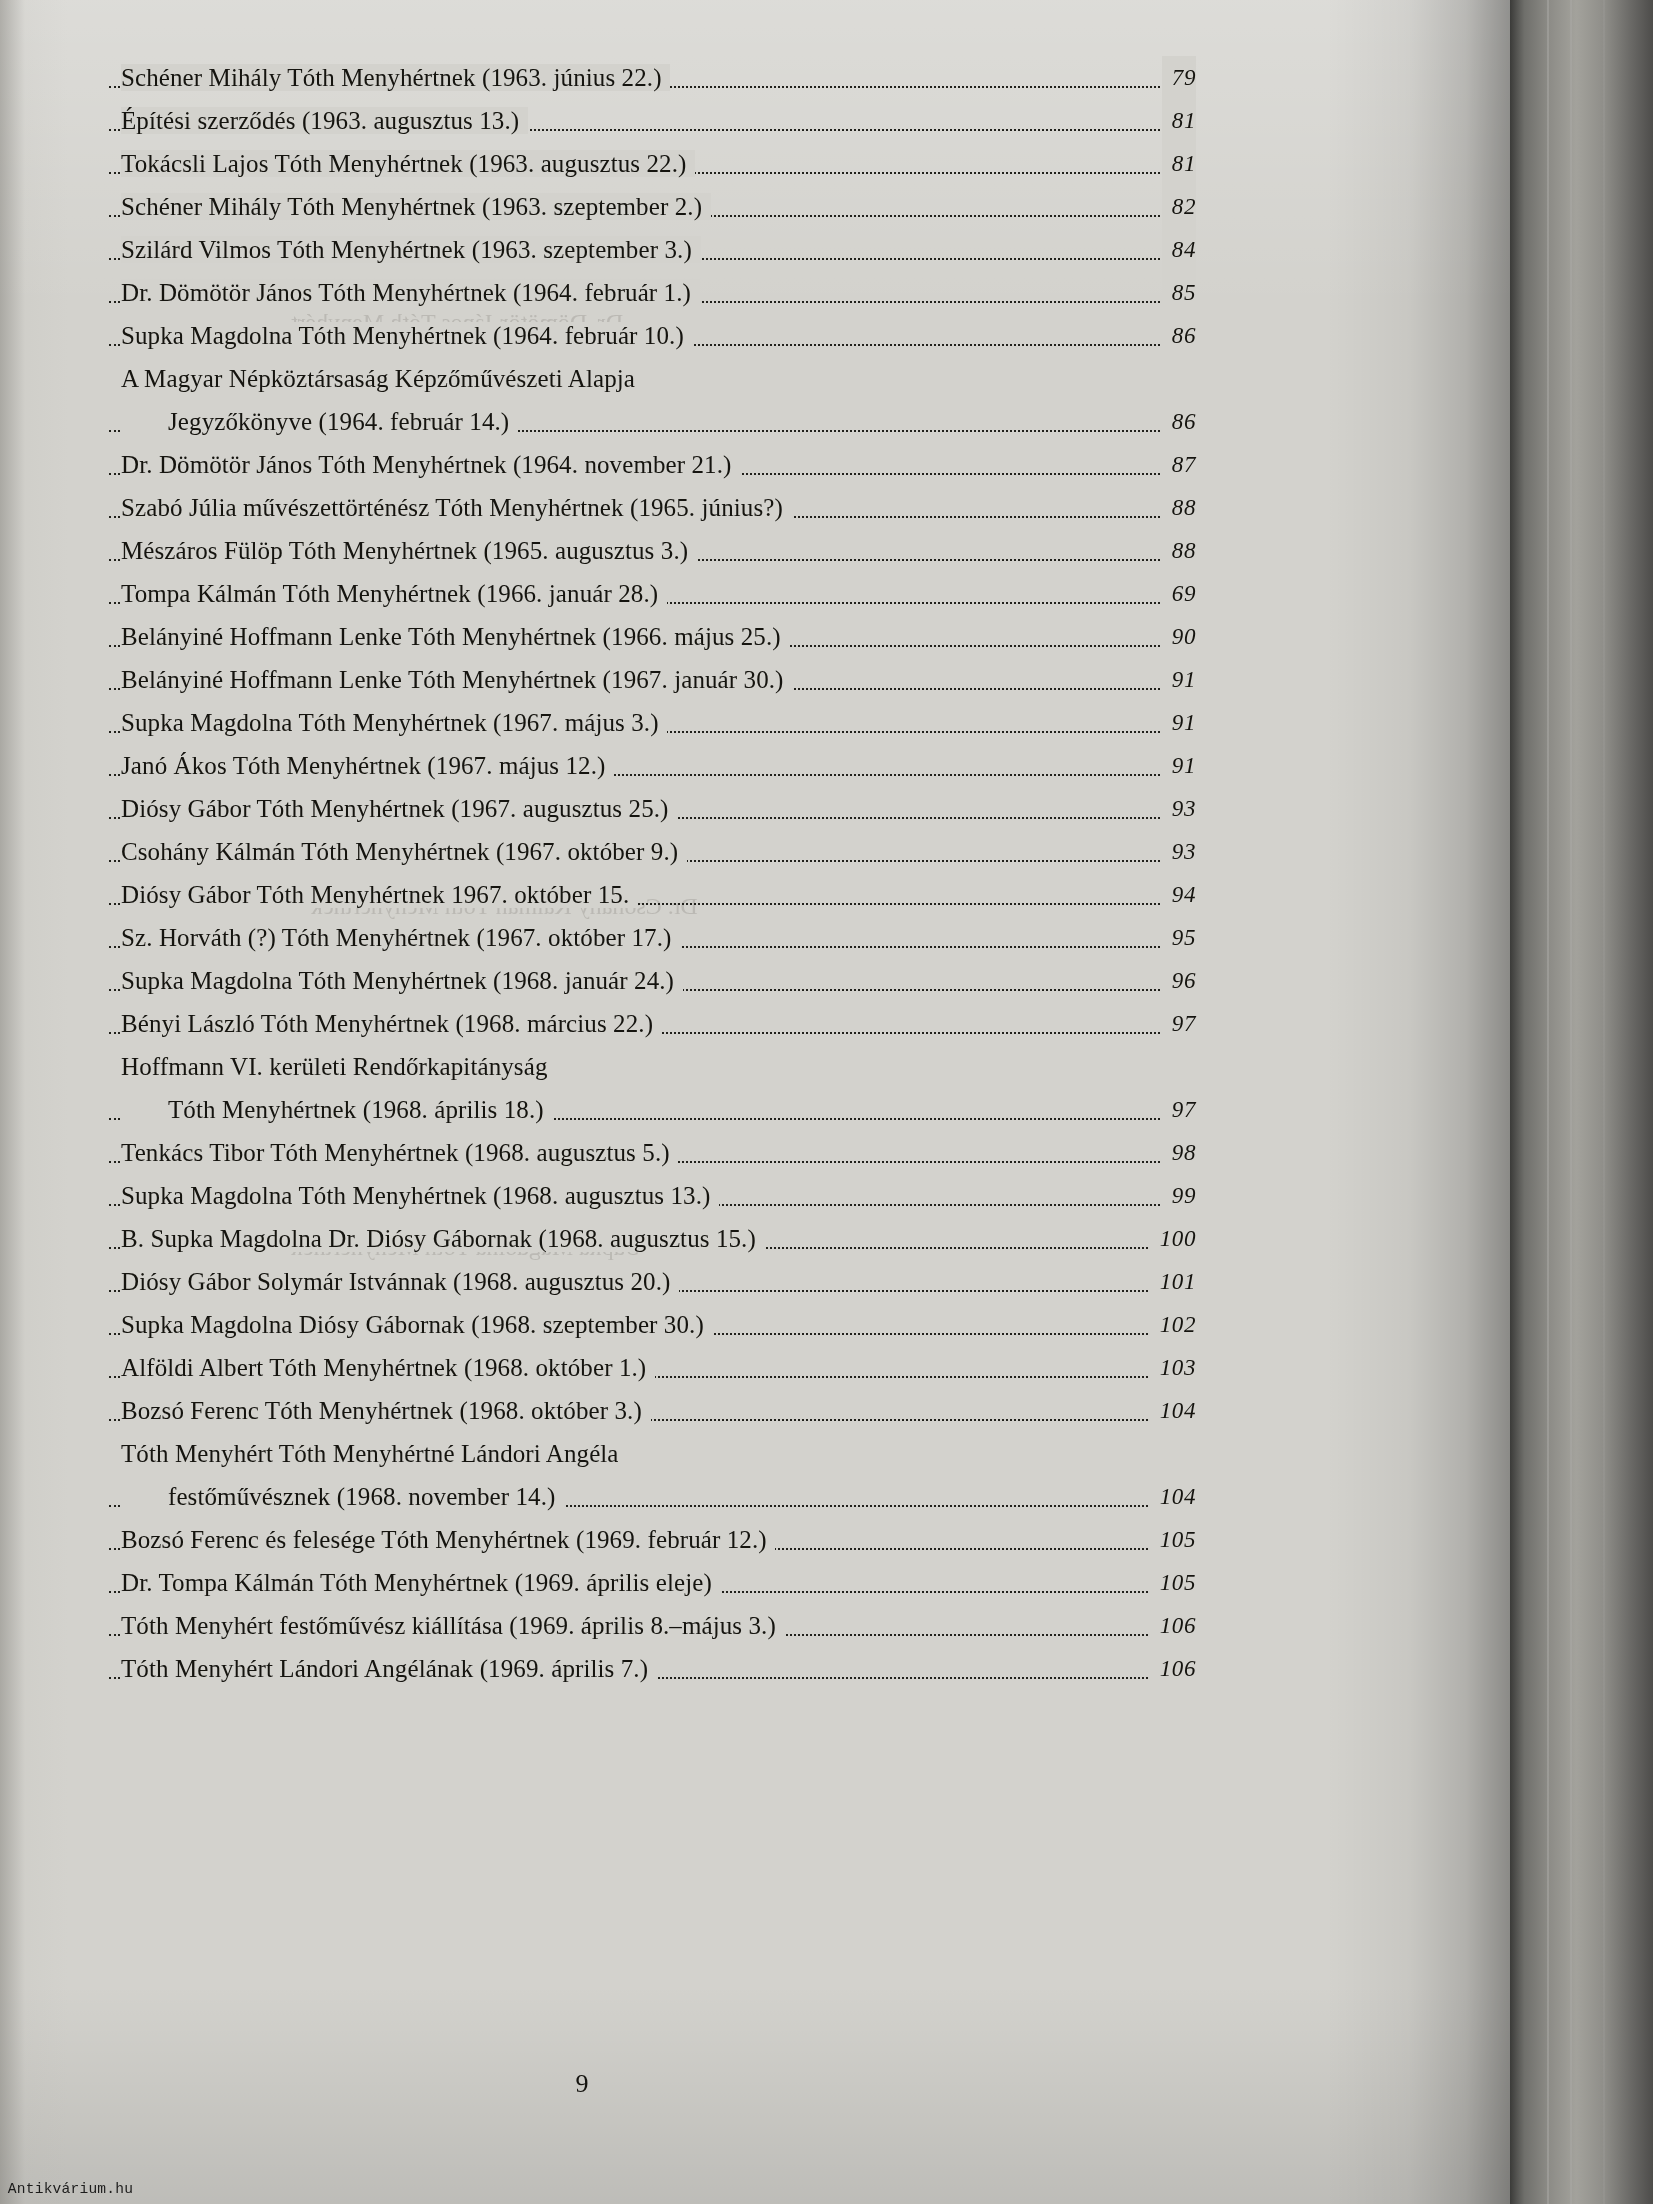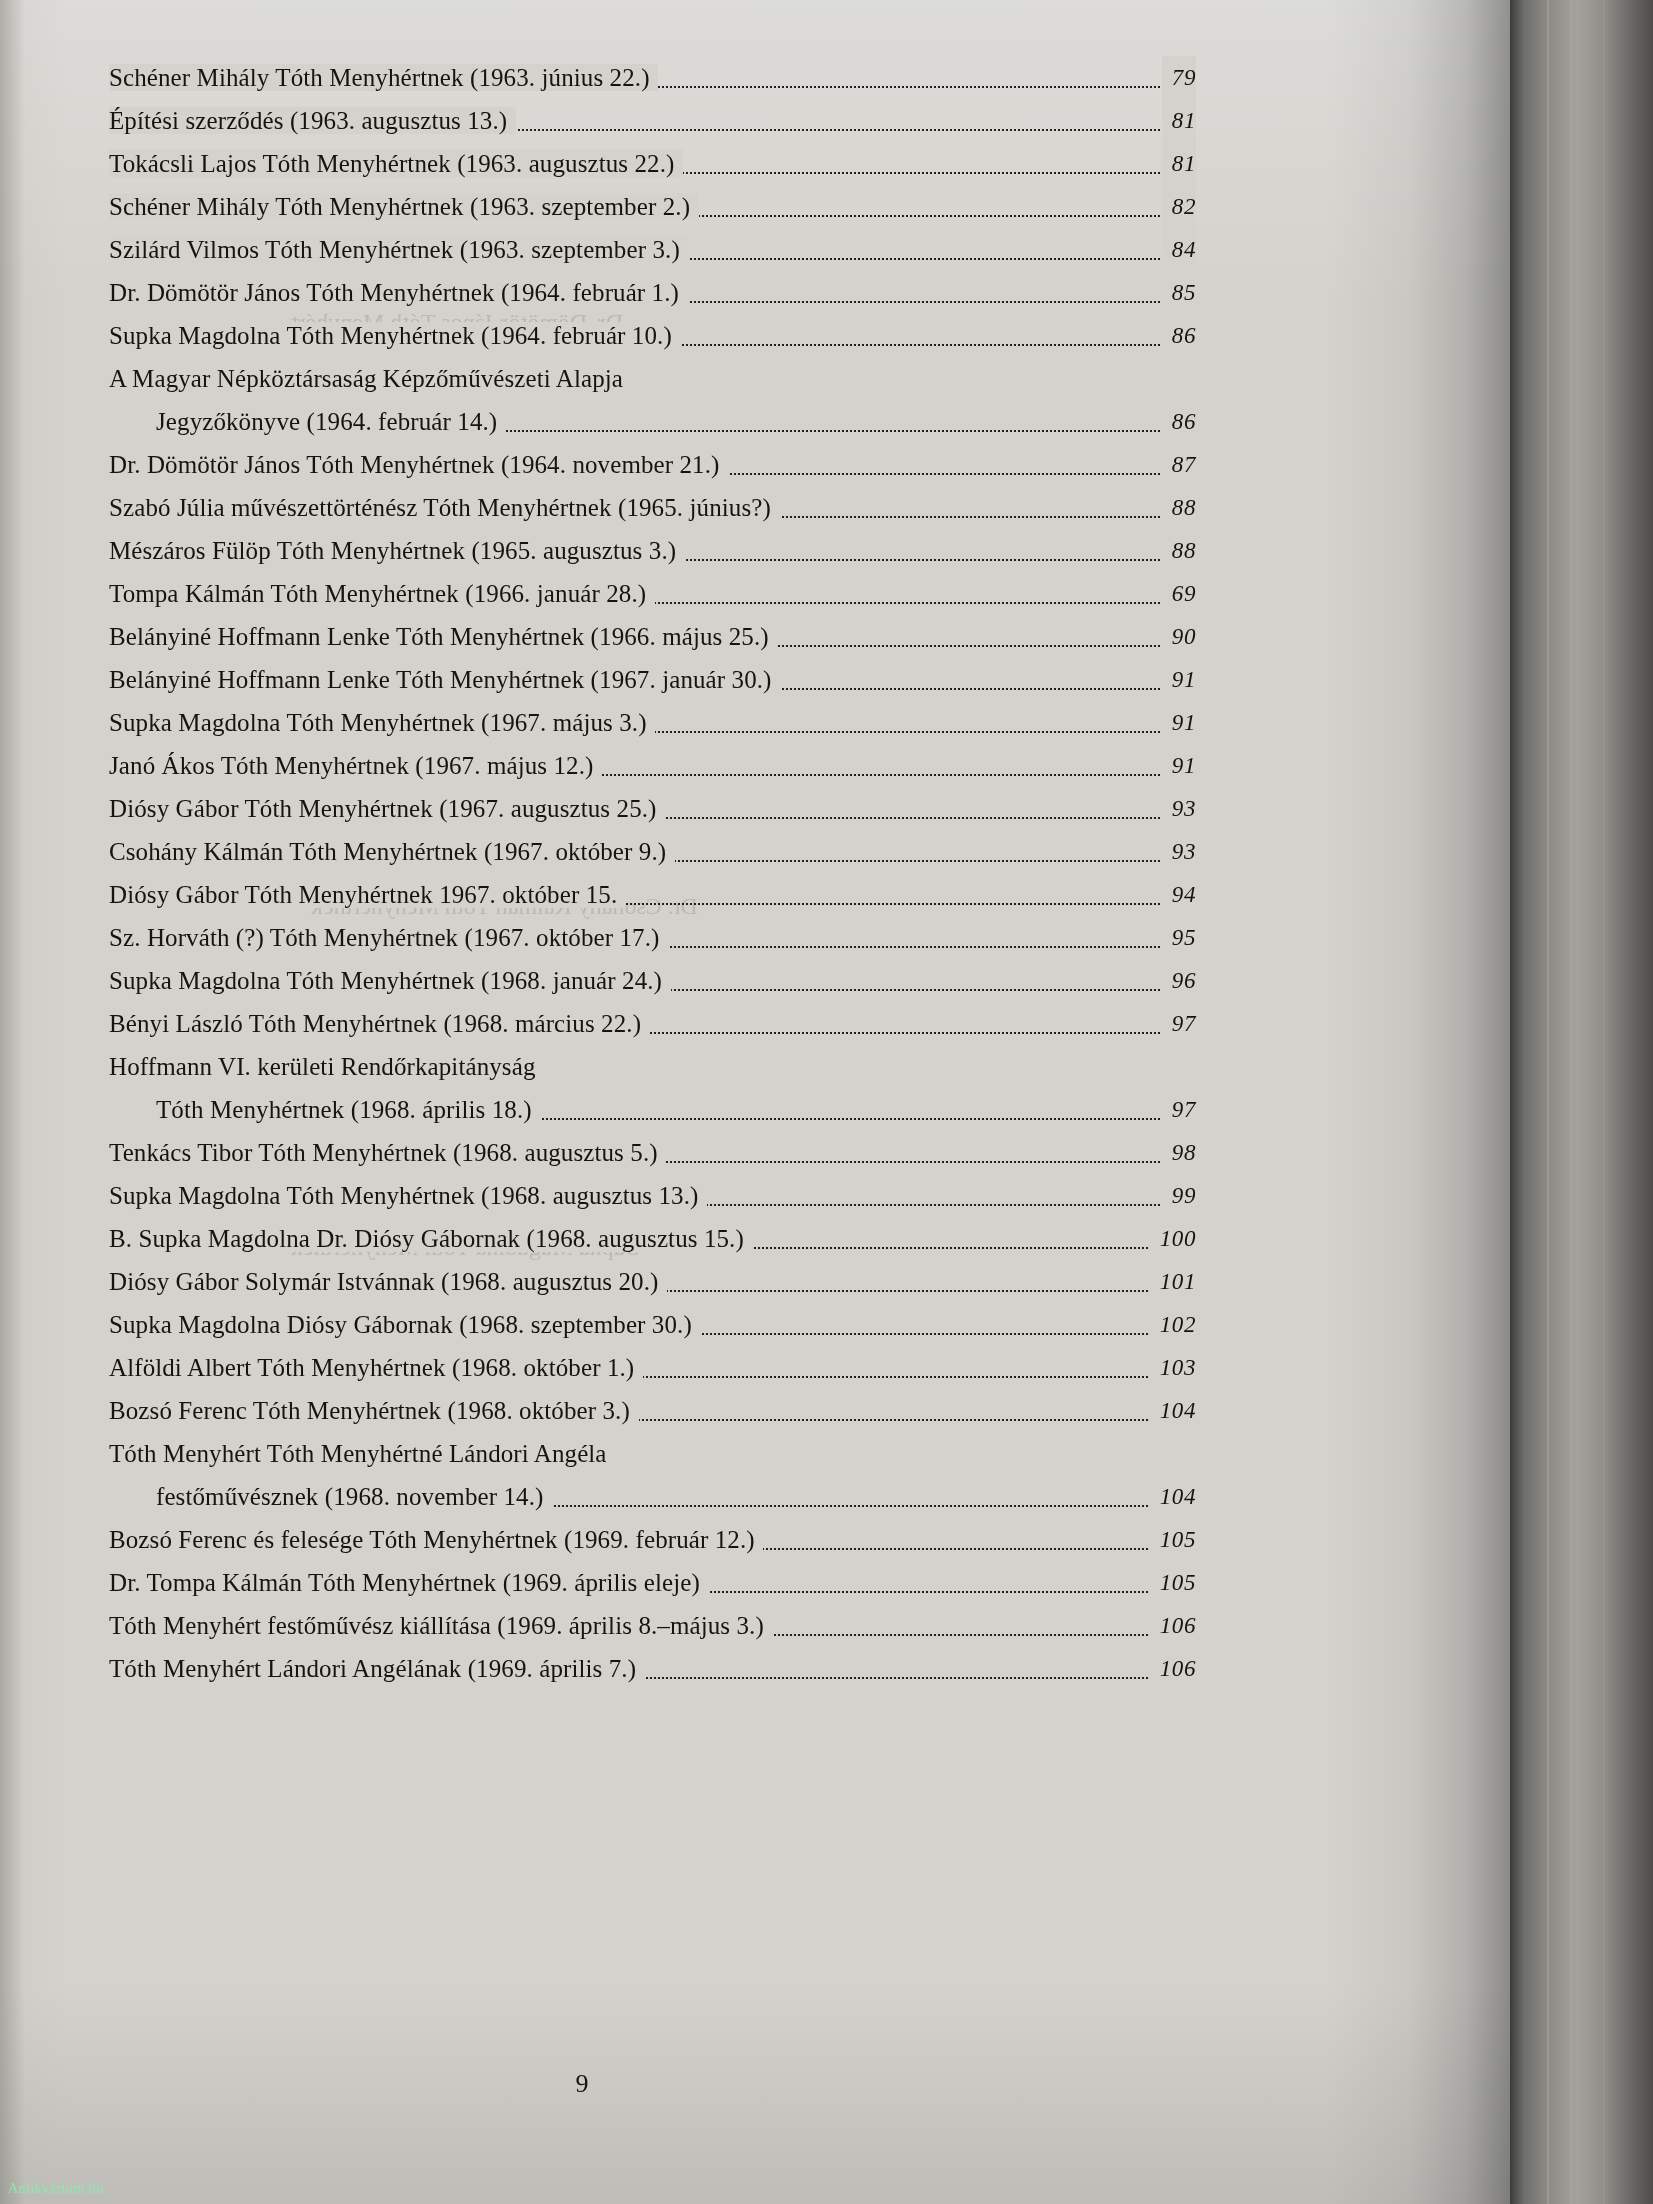--- a/index.html
+++ b/index.html
@@ -91,21 +91,21 @@
     left: 0; right: 0;
     bottom: 10.7px;
     border-bottom: 2.9px dotted #20201b;
     z-index: 0;
   }
   .toc-row .t, .toc-row .pg {
     position: relative;
     z-index: 1;
     background: #d3d2cd;
   }
-  .toc-row .t { padding-right: 8.7px; }
+  .toc-row .t { padding-right: 8.7px; margin-left: 12px; }
   .toc-row .pg {
     position: absolute;
     right: 0;
     bottom: 0;
     padding-left: 9.7px;
     font-size: 23px;
     letter-spacing: 0.6px;
     font-style: italic;
   }
 
@@ -118,23 +118,23 @@
     text-align: center;
     font-size: 26px;
     color: #14130f;
   }
 
   
   #watermark {
     position: absolute;
     left: 7.8px;
     bottom: 7.8px;
-    font-family: Liberation Serif, serif;
+    font-family: Liberation Mono, monospace;
     font-size: 14.6px;
-    color: #86efac;
+    color: #000000;
     opacity: 0.85;
     letter-spacing: 0.2px;
   }
 
   
   .ghost {
     position: absolute;
     color: rgba(60,58,52,0.16);
     font-size: 24px;
     white-space: nowrap;

